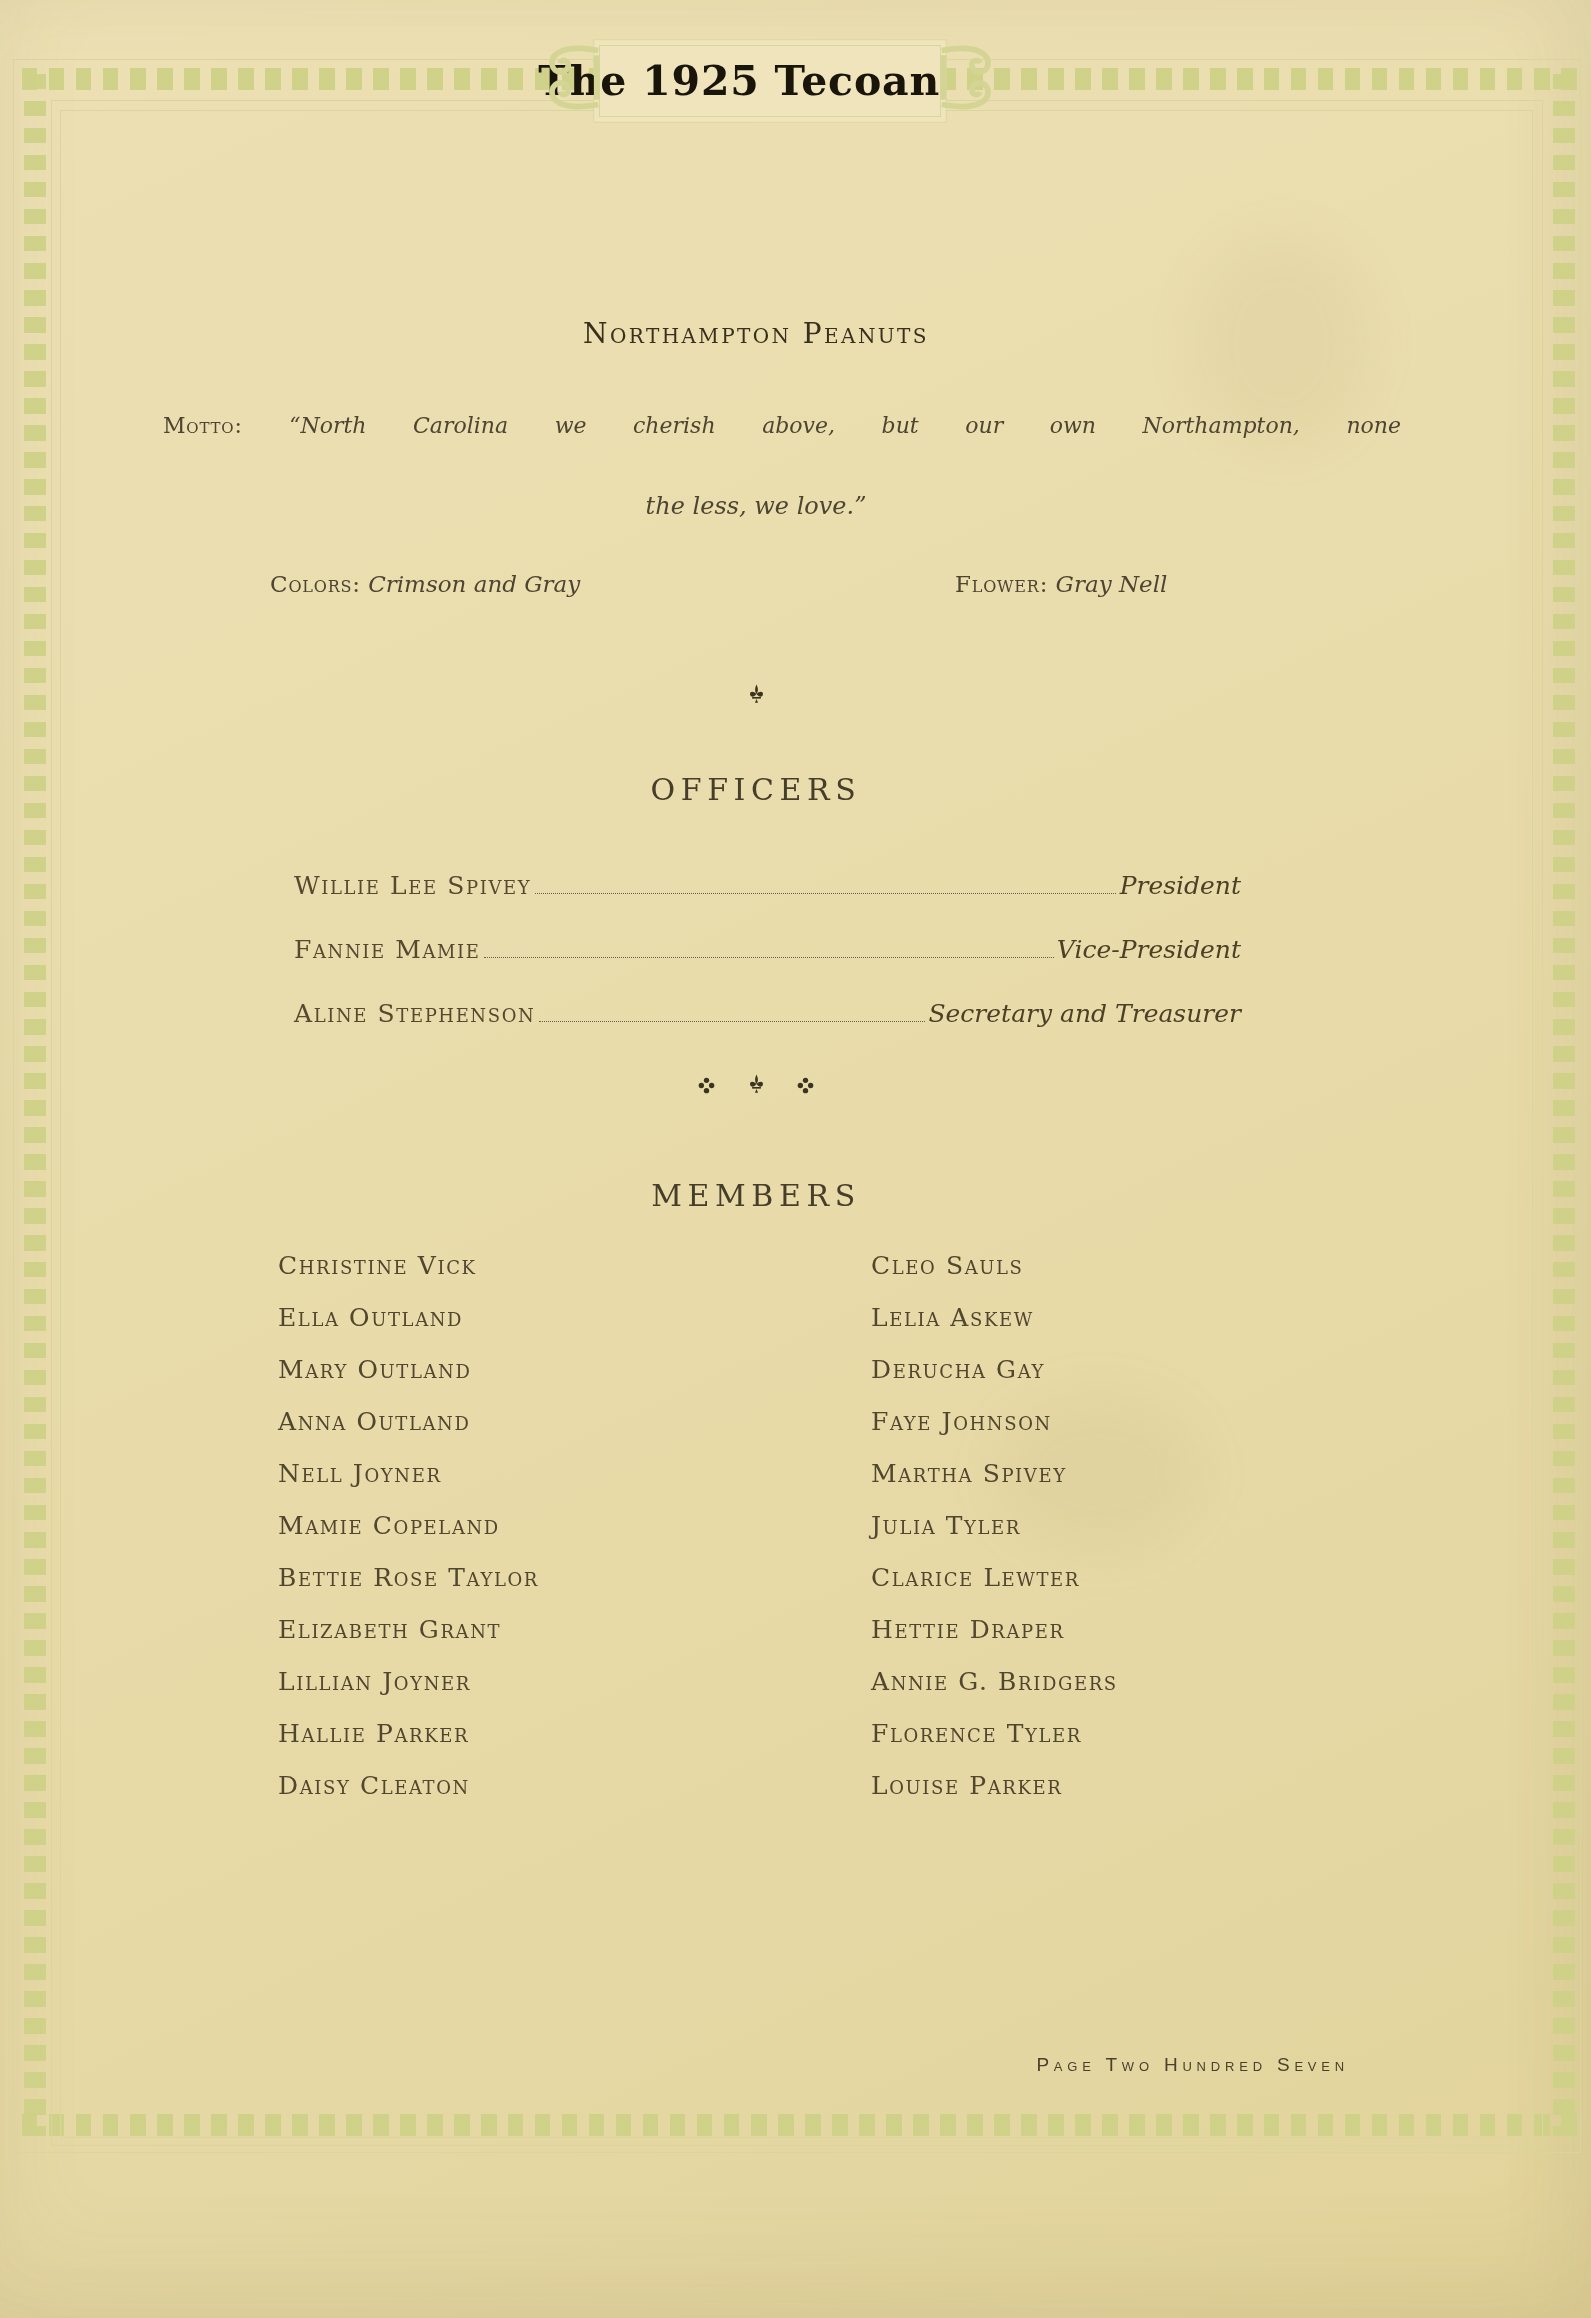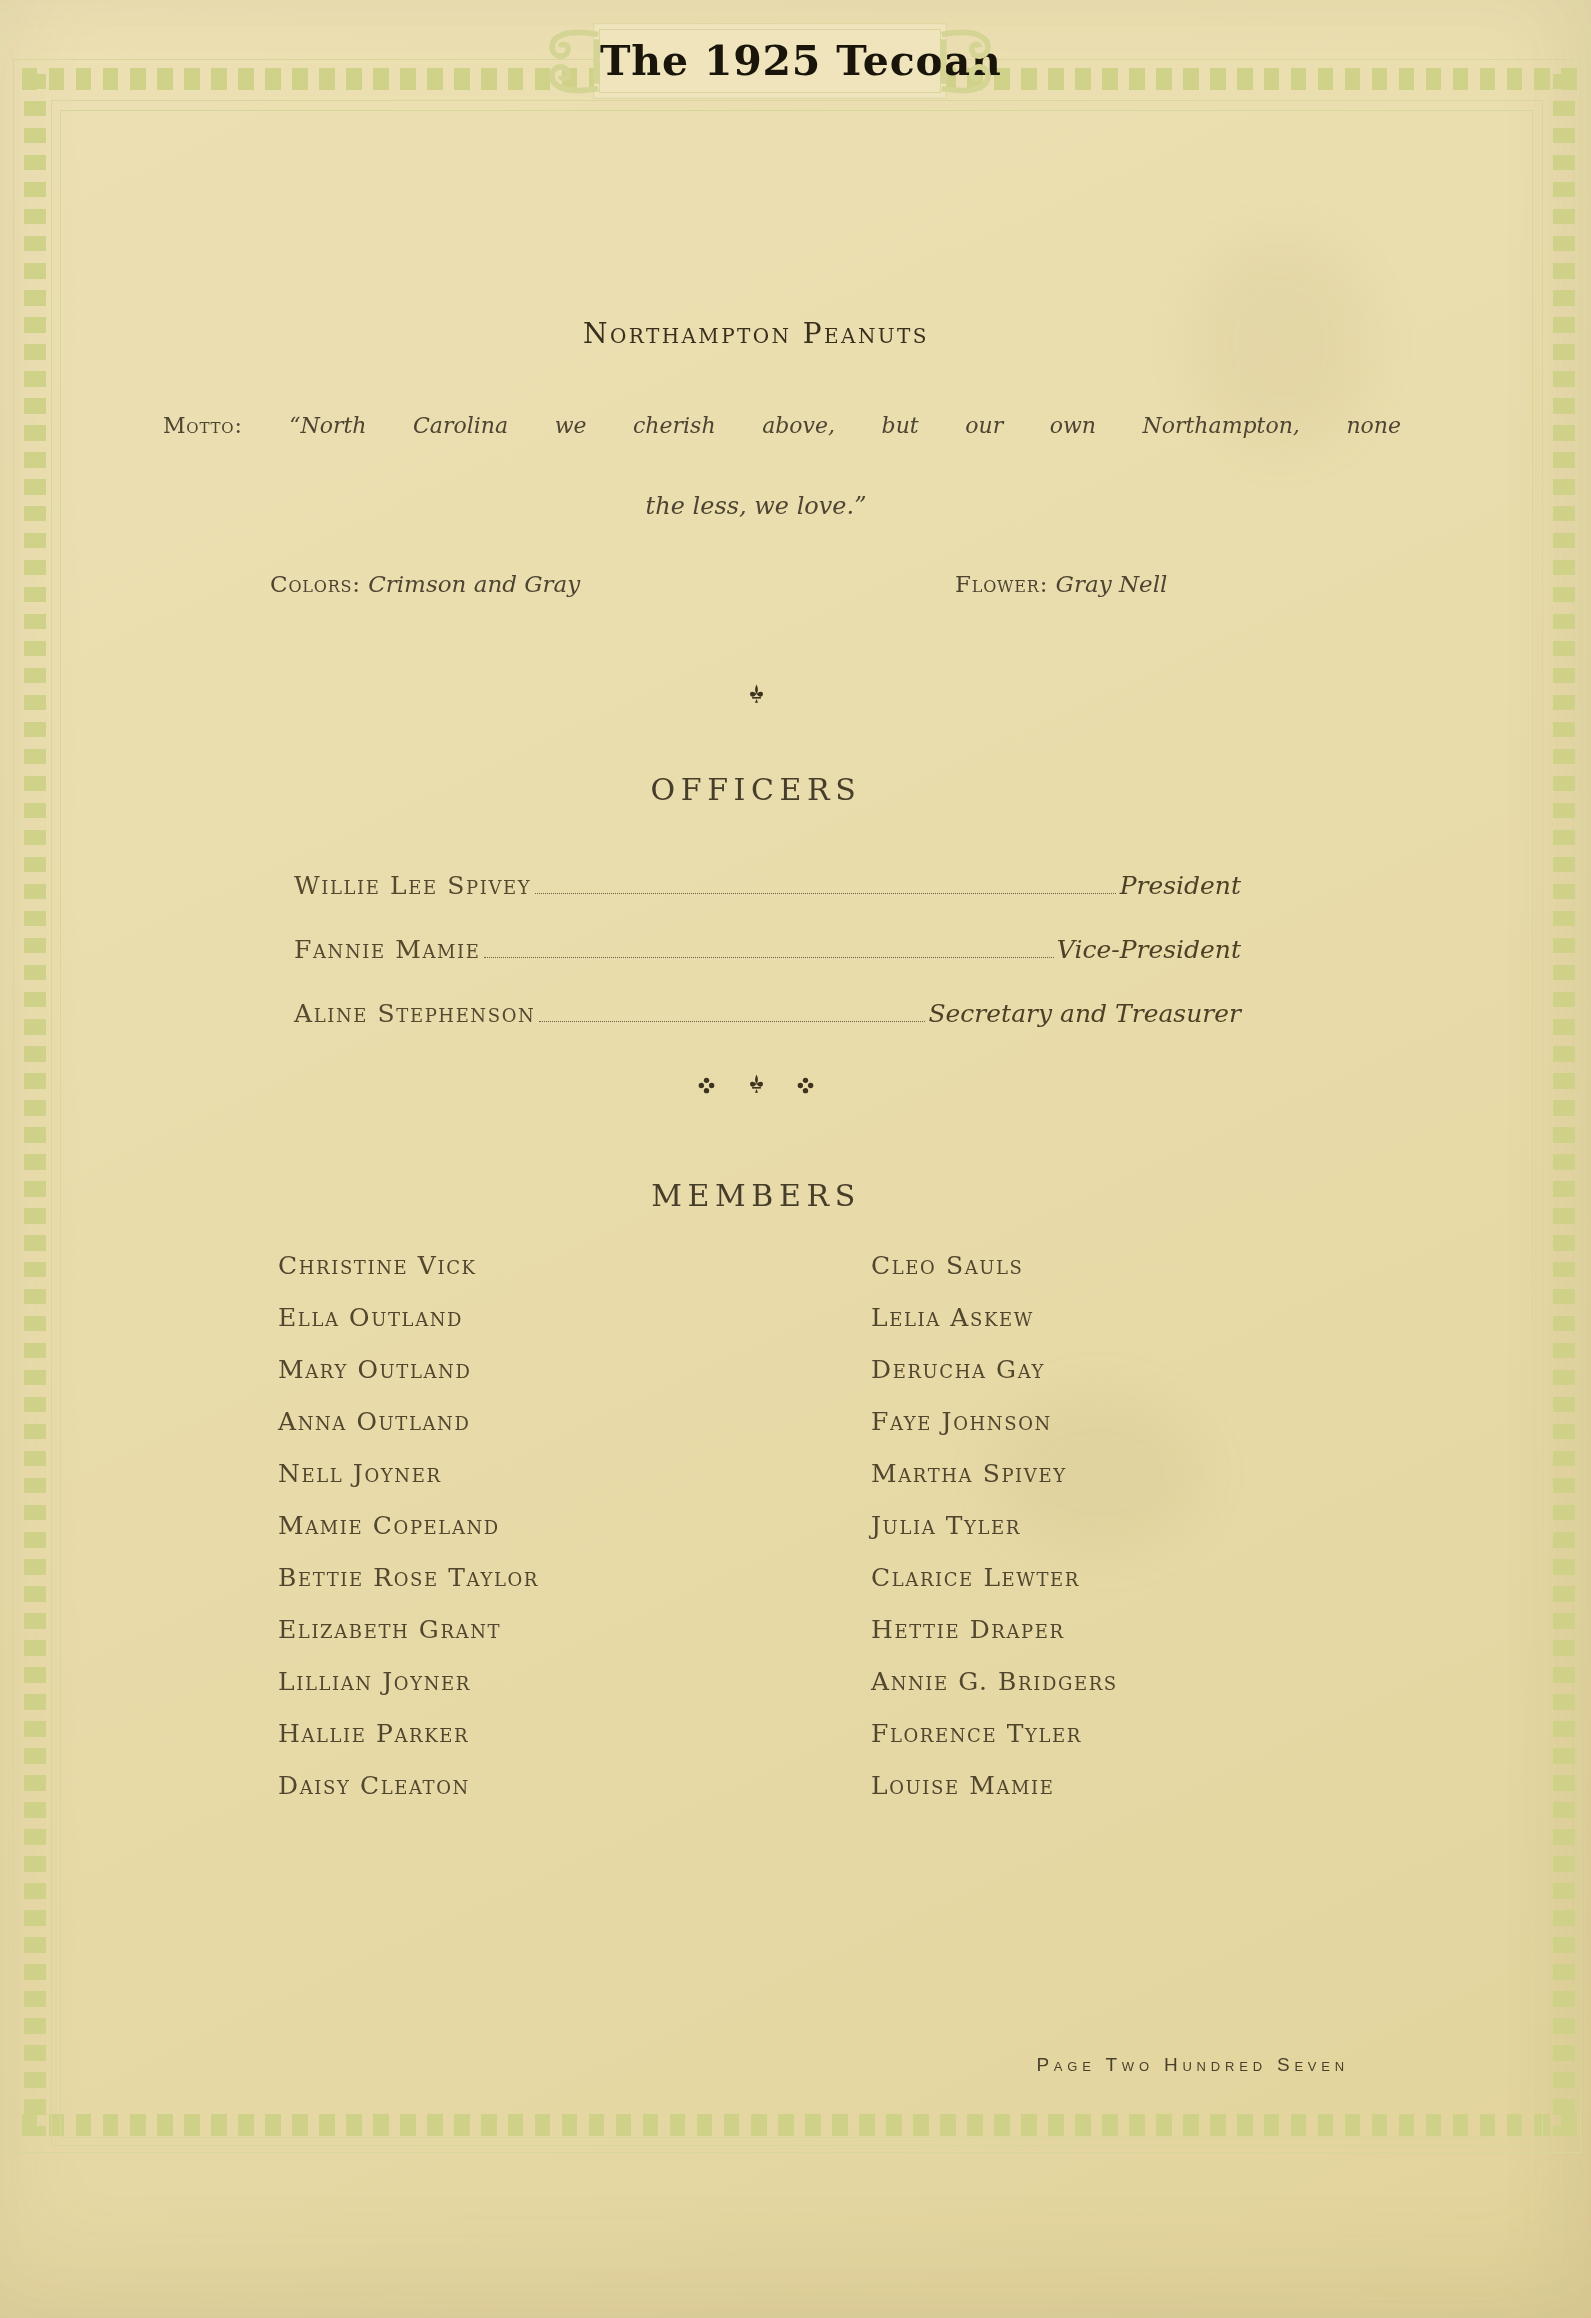--- a/index.html
+++ b/index.html
@@ -29,24 +29,24 @@
   .band-h{height:22px;left:16px;right:14.3px;
     background:repeating-linear-gradient(90deg, rgba(0,0,0,0) 0 5.6px, var(--green) 5.6px 21.5px, rgba(0,0,0,0) 21.5px 27px);}
   .band-v{width:22px;top:68px;height:2068px;
     background:repeating-linear-gradient(180deg, rgba(0,0,0,0) 0 5.6px, var(--green) 5.6px 21.5px, rgba(0,0,0,0) 21.5px 27px);}
   .band-top{top:68px;}
   .band-bottom{top:2114px;}
   .band-left{left:24px;}
   .band-right{right:17.5px;}
   
   .banner{
-    position:absolute;top:29px;left:50%;transform:translateX(-50%);margin-left:-26px;
-    width:342px;height:64px;background:var(--paper-hi);
+    position:absolute;top:45px;left:50%;transform:translateX(-50%);margin-left:-26px;
+    width:342px;height:72px;background:var(--paper-hi);
     border:1.6px solid var(--green-line);box-shadow:0 0 0 4.8px var(--paper-hi), 0 0 0 5.6px var(--green-line);
-    display:flex;align-items:center;justify-content:flex-start;z-index:3;
+    display:flex;align-items:center;justify-content:flex-end;z-index:3;
   }
   .banner-title{
     font-size:41px;font-weight:bold;color:var(--ink-title);letter-spacing:0.8px;
     font-family:"DejaVu Serif",serif;white-space:nowrap;
   }
   .scroll{position:absolute;top:-9.6px;z-index:2;}
   .scroll-left{left:-59px;}
   .scroll-right{right:-59px;transform:scaleX(-1);}
   
   .content{position:absolute;left:103px;right:183px;top:0;height:100%;}
@@ -214,21 +214,21 @@
       <div class="member-name">Cleo Sauls</div>
       <div class="member-name">Lelia Askew</div>
       <div class="member-name">Derucha Gay</div>
       <div class="member-name">Faye Johnson</div>
       <div class="member-name">Martha Spivey</div>
       <div class="member-name">Julia Tyler</div>
       <div class="member-name">Clarice Lewter</div>
       <div class="member-name">Hettie Draper</div>
       <div class="member-name">Annie G. Bridgers</div>
       <div class="member-name">Florence Tyler</div>
-      <div class="member-name">Louise Mamie</div>
+      <div class="member-name">Louise Parker</div>
     </div>
 
   </div>
 
   <div class="footer">Page Two Hundred Seven</div>
 
 </div>
 
 
 </body></html>

